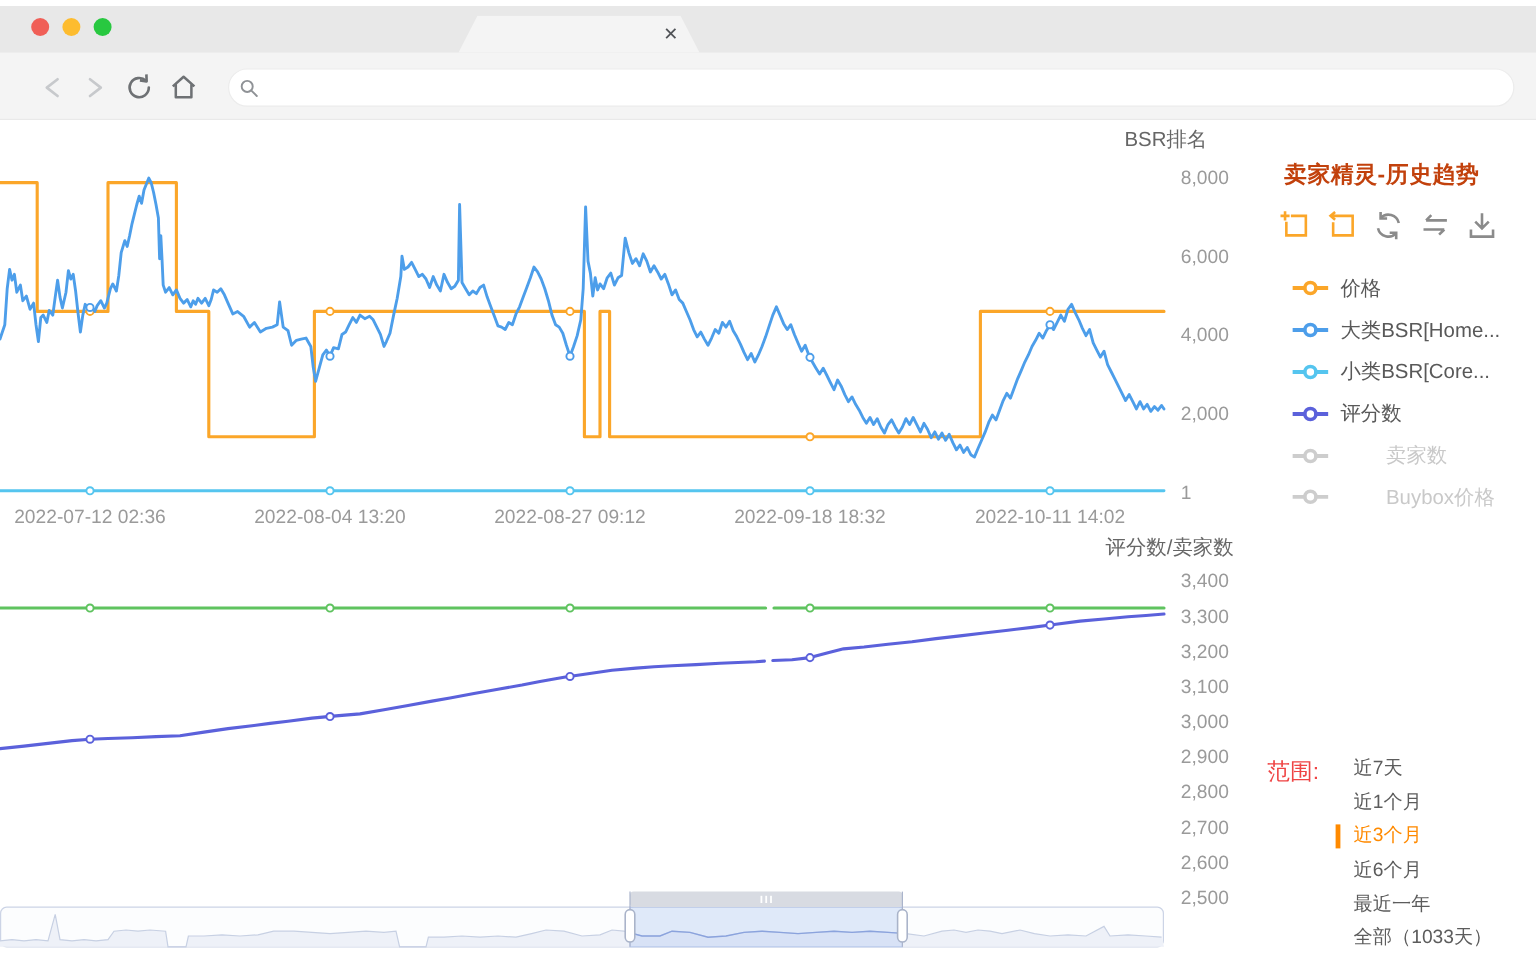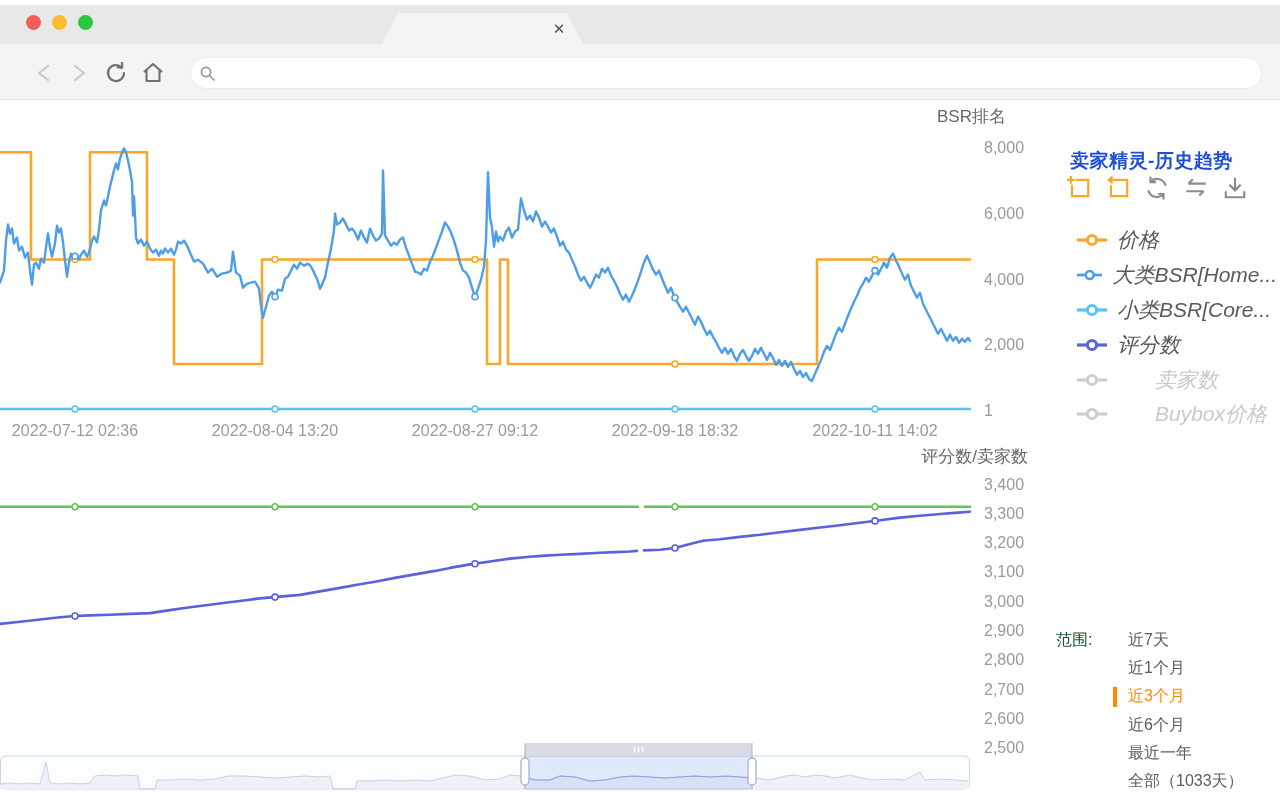--- a/index.html
+++ b/index.html
@@ -25,28 +25,28 @@
   #addr-input { left:224px; top:62px; width:1000px; height:22px; border:none; outline:none;
     background:transparent; font-size:14px; color:#333; }
 
   
   #chart-svg { left:0; top:100px; }
   text.tick { font-family:"Liberation Sans",sans-serif; font-size:16px; fill:#9a9a9a; }
   text.axis-name { font-family:"Liberation Sans",sans-serif; font-size:17px; fill:#666; }
 
   
   #panel-title { left:1070px; top:133px; width:186px; font-size:19px; font-weight:bold;
-    color:#1d4ed8; letter-spacing:0.5px;margin-top:15px; }
+    color:#c2410c; letter-spacing:0.5px; }
   #toolbox { left:1066px; top:175px; width:200px; height:26px; display:flex; gap:13px; }
   .tool-ic { width:26px; height:26px; cursor:pointer; }
   #legend { left:1077px; top:223px; width:200px; }
   .lg-row { height:34.8px; display:flex; align-items:center; cursor:pointer; }
-  .lg-label { font-size:21px; color:#595959; margin-left:10px; white-space:nowrap;font-style:italic; }
+  .lg-label { font-size:17px; color:#595959; margin-left:10px; white-space:nowrap; }
   .lg-row.off .lg-label { color:#c9c9c9;margin-left:48px; }
-  #range-label { left:1056px; top:630px; font-size:16px; color:#14532d; }
+  #range-label { left:1056px; top:630px; font-size:19px; color:#ef4444; }
   #range-list { left:1113px; top:626px; width:160px; }
   .range-opt { height:28.3px; display:flex; align-items:center; font-size:16px;
     color:#5c5c5c; cursor:pointer; }
   .sel-bar { width:4px; height:20px; background:#ff8a00; margin-right:11px;
     visibility:hidden; }
   .range-opt.selected { color:#ff8a00;text-align:center; }
   .range-opt.selected .sel-bar { visibility:visible; }
 </style>
 </head>
 <body>

